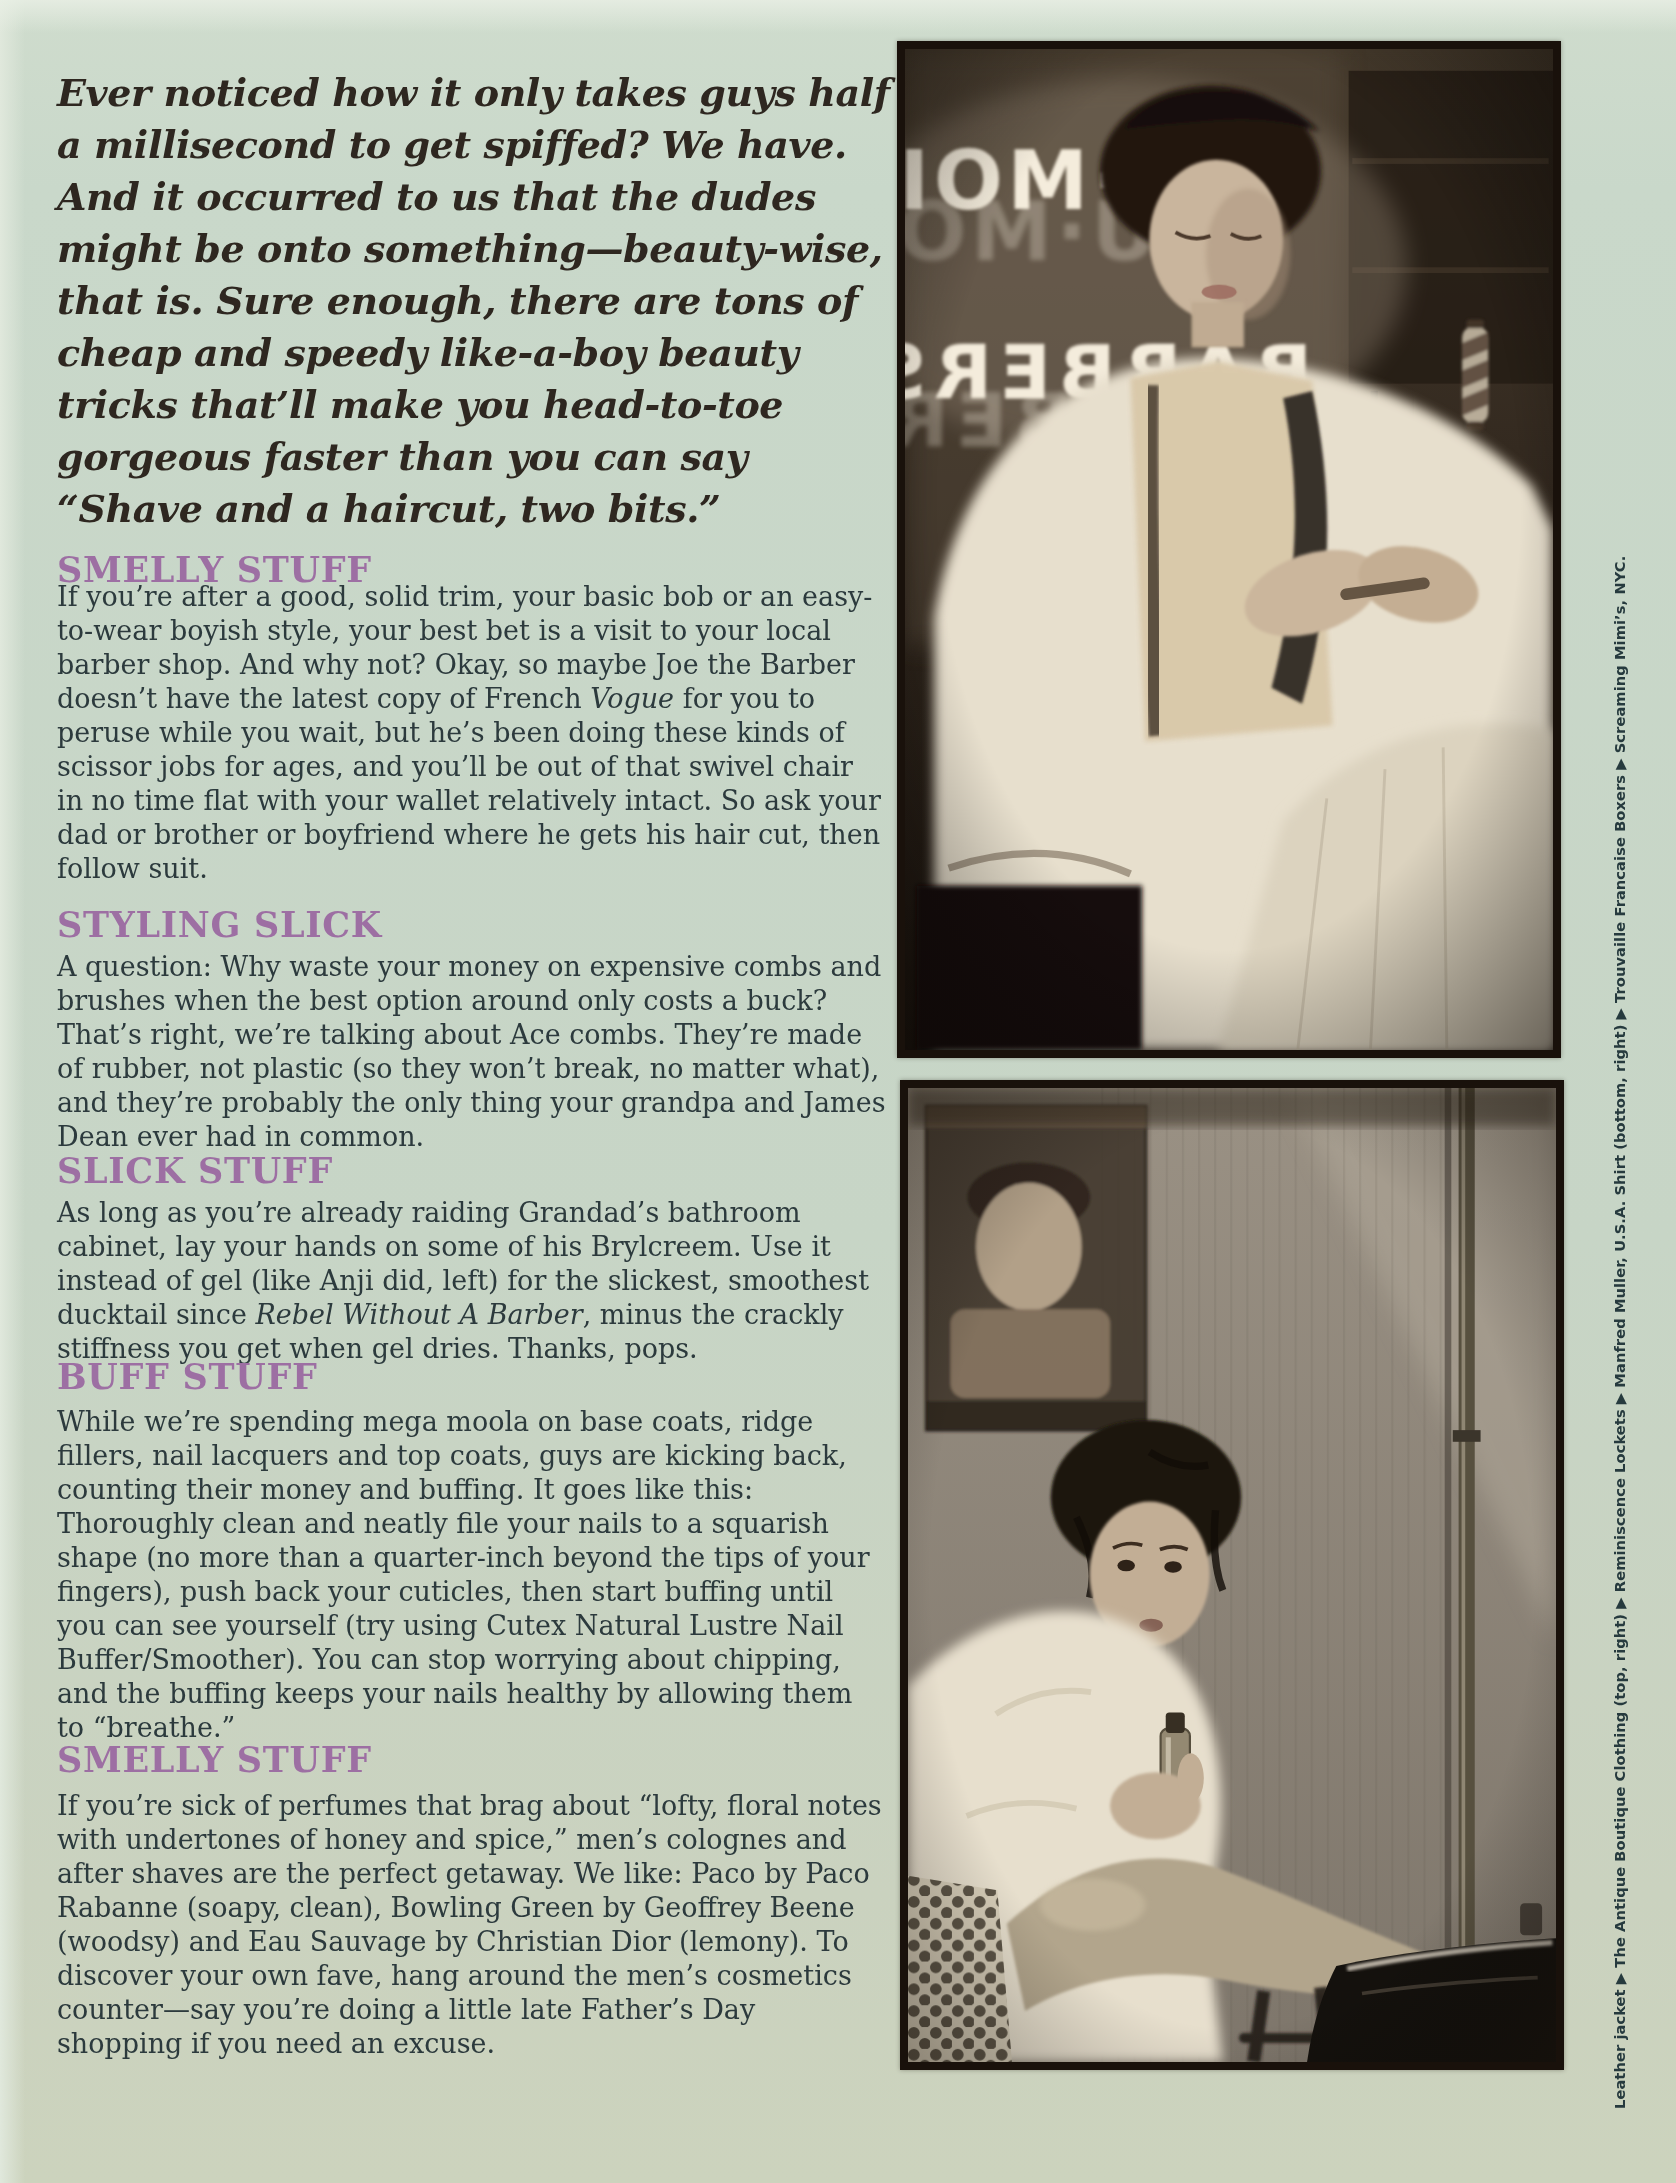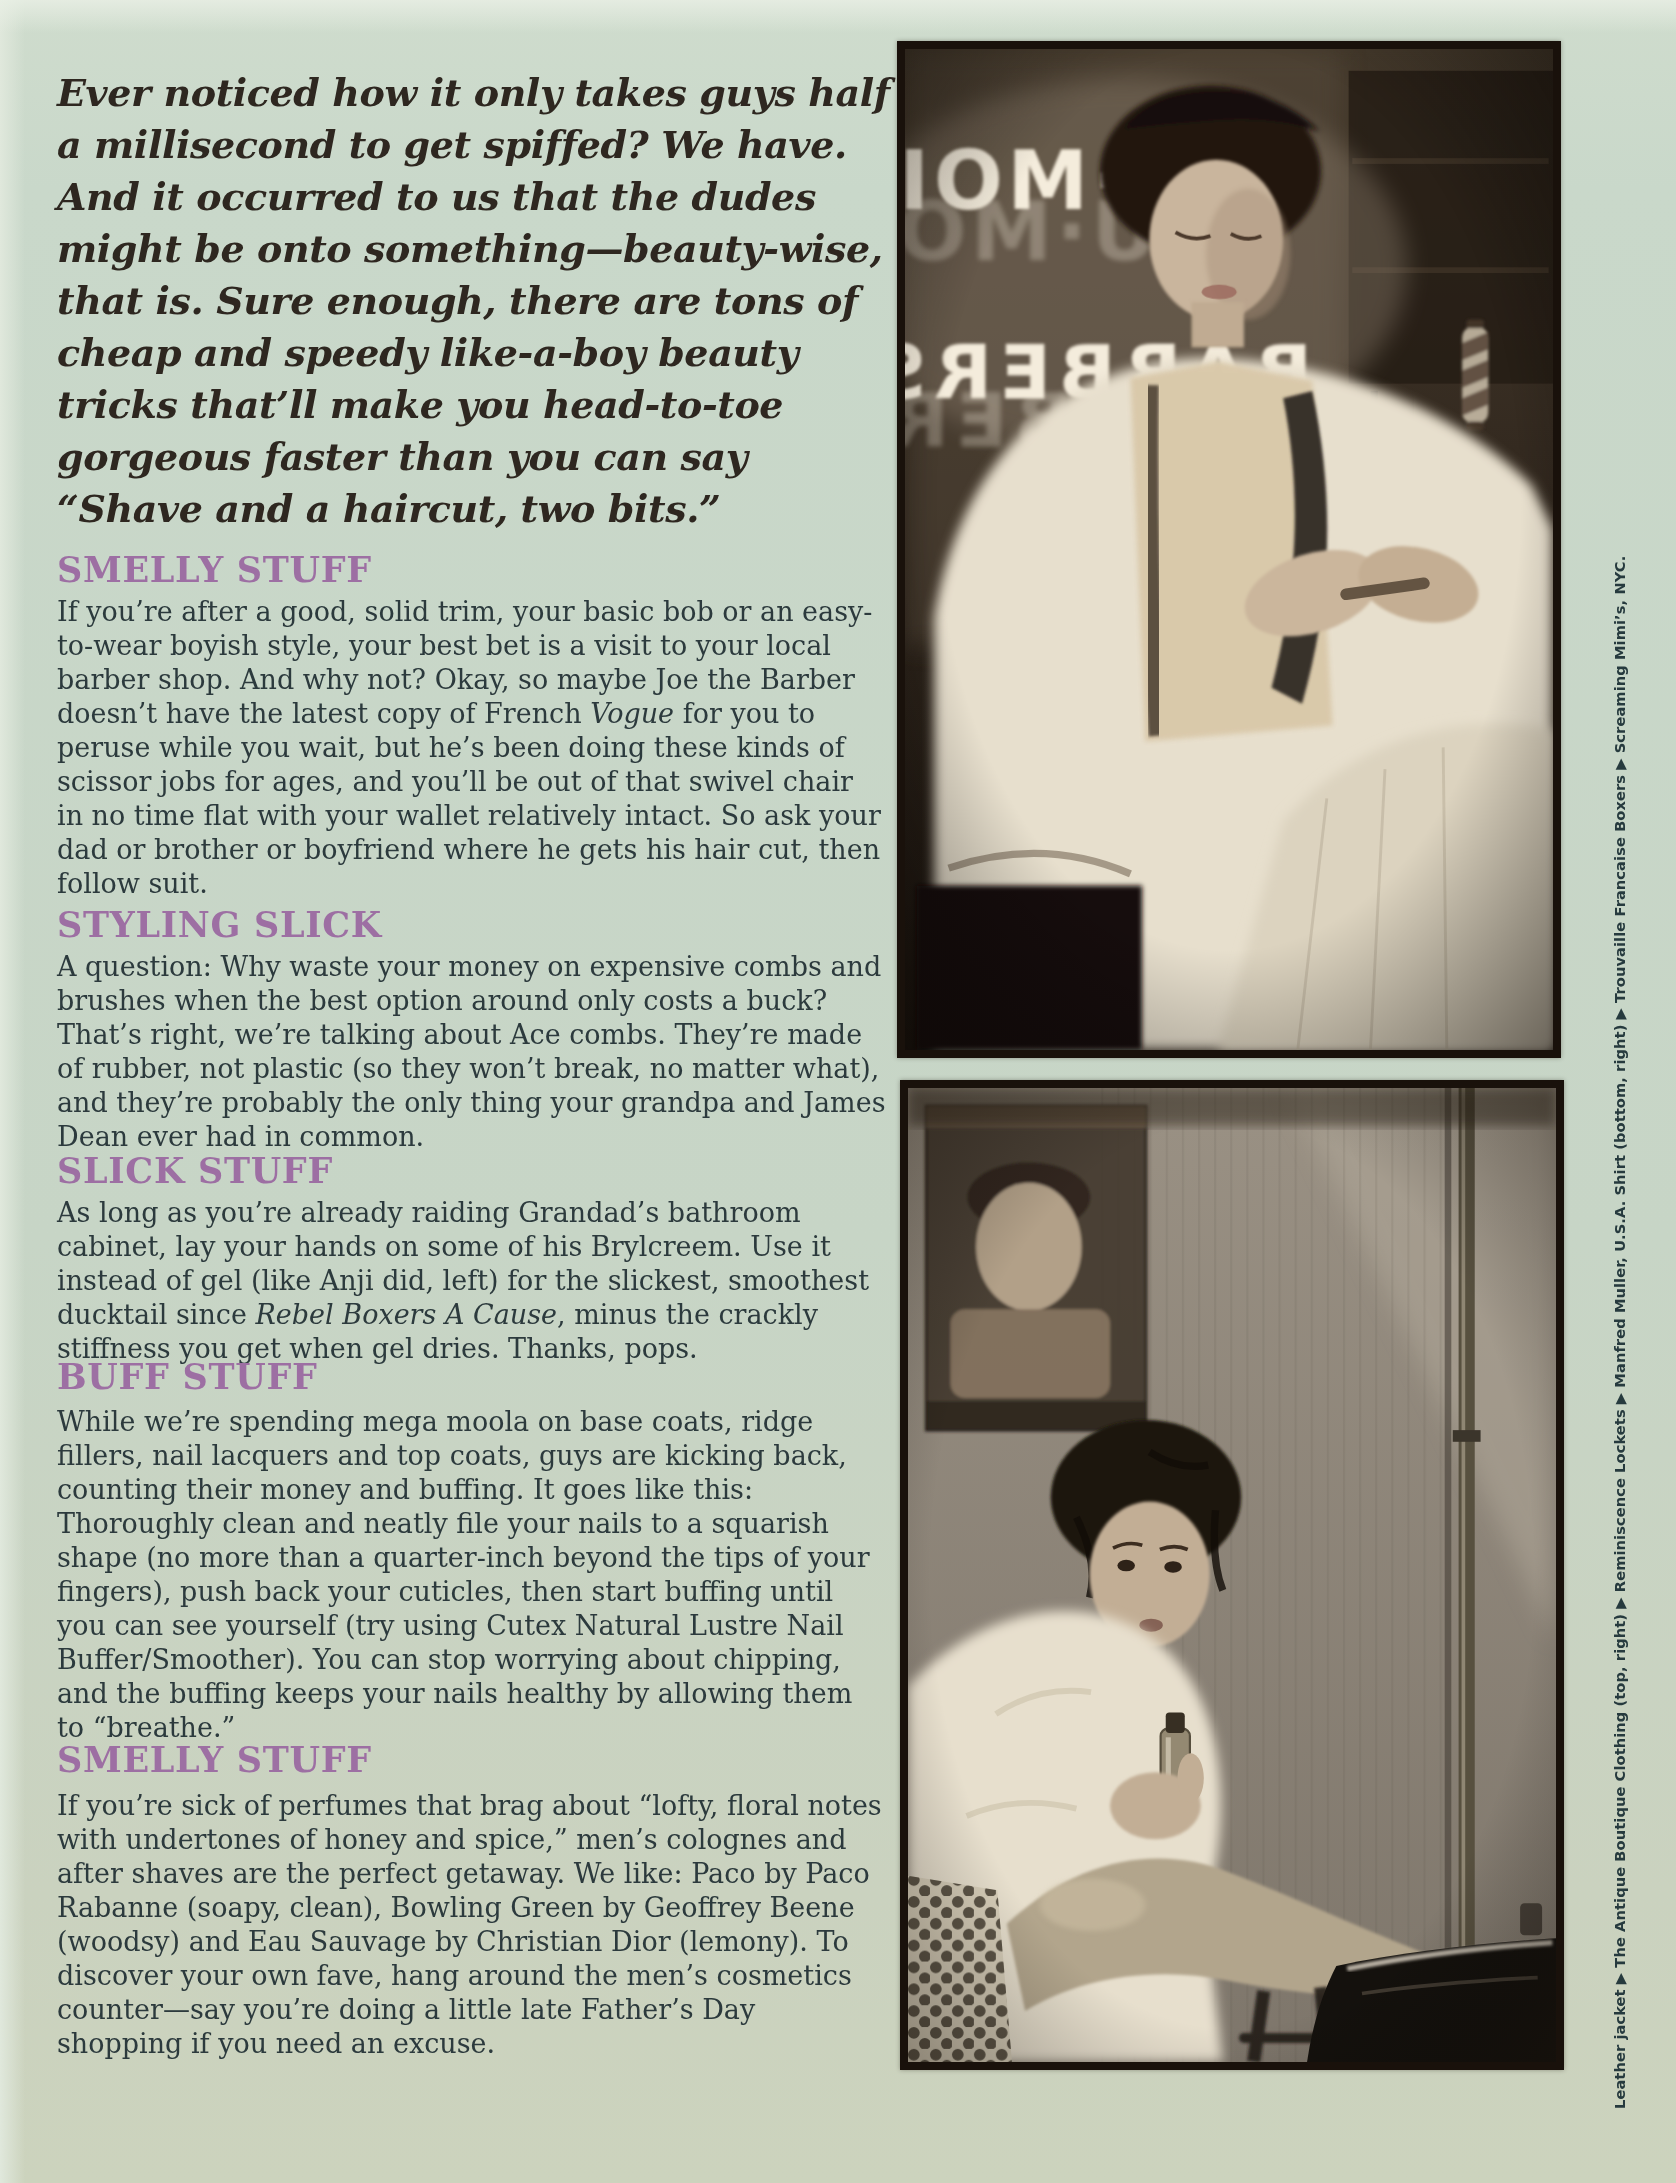--- a/index.html
+++ b/index.html
@@ -22,21 +22,21 @@
   .heading{
     position:absolute; left:57px; height:38px;
     font-weight:700; font-size:35px; line-height:35px; letter-spacing:0.7px;
     color:#9d6fa3; font-family:"DejaVu Serif",serif;
   }
   .h0{top:552px}.h1{top:907px}.h2{top:1153px}.h3{top:1359px}.h4{top:1742px}
   .body{
     position:absolute; left:57px; width:830px;
     font-size:27px; line-height:34px; color:#2c3a3d;
   }
-  .b0{top:595px}.b1{top:950px}.b2{top:1196px}.b3{top:1405px}.b4{top:1789px}
+  .b0{top:580px}.b1{top:950px}.b2{top:1196px}.b3{top:1405px}.b4{top:1789px}
   .body .it{font-style:italic;}
 
   .photo{position:absolute; margin:0; background:#19110b; box-shadow:0 0 4.4px rgba(30,25,15,.35);}
   .photo svg{position:absolute; left:8px; top:8px; width:calc(100% - 16px); height:calc(100% - 16px);}
   .photo.top{left:897px; top:41px; width:664px; height:1017px;}
   .photo.bottom{left:900px; top:1080px; width:664px; height:990px;}
 
   .neon{font-family:"DejaVu Sans",sans-serif; font-weight:700; fill:#f4ecdc;}
   .neon-1{font-size:112px; letter-spacing:6px;}
   .neon-2{font-size:104px; letter-spacing:10px;}
@@ -62,21 +62,21 @@
 
   <div class="intro">Ever noticed how it only takes guys half a millisecond to get spiffed? We have. And it occurred to us that the dudes might be onto something—beauty-wise, that is. Sure enough, there are tons of cheap and speedy like-a-boy beauty tricks that’ll make you head-to-toe gorgeous faster than you can say “Shave and a haircut, two bits.”</div>
 
   <div class="heading h0">SMELLY STUFF</div>
   <div class="body b0"><span>If you’re after a good, solid trim, your basic bob or an easy-to-wear boyish style, your best bet is a visit to your local barber shop. And why not? Okay, so maybe Joe the Barber doesn’t have the latest copy of French </span><span class="it">Vogue</span><span> for you to peruse while you wait, but he’s been doing these kinds of scissor jobs for ages, and you’ll be out of that swivel chair in no time flat with your wallet relatively intact. So ask your dad or brother or boyfriend where he gets his hair cut, then follow suit.</span></div>
 
   <div class="heading h1">STYLING SLICK</div>
   <div class="body b1"><span>A question: Why waste your money on expensive combs and brushes when the best option around only costs a buck? That’s right, we’re talking about Ace combs. They’re made of rubber, not plastic (so they won’t break, no matter what), and they’re probably the only thing your grandpa and James Dean ever had in common.</span></div>
 
   <div class="heading h2">SLICK STUFF</div>
-  <div class="body b2"><span>As long as you’re already raiding Grandad’s bathroom cabinet, lay your hands on some of his Brylcreem. Use it instead of gel (like Anji did, left) for the slickest, smoothest ducktail since </span><span class="it">Rebel Boxers A Cause</span><span>, minus the crackly stiffness you get when gel dries. Thanks, pops.</span></div>
+  <div class="body b2"><span>As long as you’re already raiding Grandad’s bathroom cabinet, lay your hands on some of his Brylcreem. Use it instead of gel (like Anji did, left) for the slickest, smoothest ducktail since </span><span class="it">Rebel Without A Barber</span><span>, minus the crackly stiffness you get when gel dries. Thanks, pops.</span></div>
 
   <div class="heading h3">BUFF STUFF</div>
   <div class="body b3"><span>While we’re spending mega moola on base coats, ridge fillers, nail lacquers and top coats, guys are kicking back, counting their money and buffing. It goes like this: Thoroughly clean and neatly file your nails to a squarish shape (no more than a quarter-inch beyond the tips of your fingers), push back your cuticles, then start buffing until you can see yourself (try using Cutex Natural Lustre Nail Buffer/Smoother). You can stop worrying about chipping, and the buffing keeps your nails healthy by allowing them to “breathe.”</span></div>
 
   <div class="heading h4">SMELLY STUFF</div>
   <div class="body b4"><span>If you’re sick of perfumes that brag about “lofty, floral notes with undertones of honey and spice,” men’s colognes and after shaves are the perfect getaway. We like: Paco by Paco Rabanne (soapy, clean), Bowling Green by Geoffrey Beene (woodsy) and Eau Sauvage by Christian Dior (lemony). To discover your own fave, hang around the men’s cosmetics counter—say you’re doing a little late Father’s Day shopping if you need an excuse.</span></div>
 
   <figure class="photo top">
     <svg viewBox="0 0 891 1376" preserveAspectRatio="none">
       <defs>

